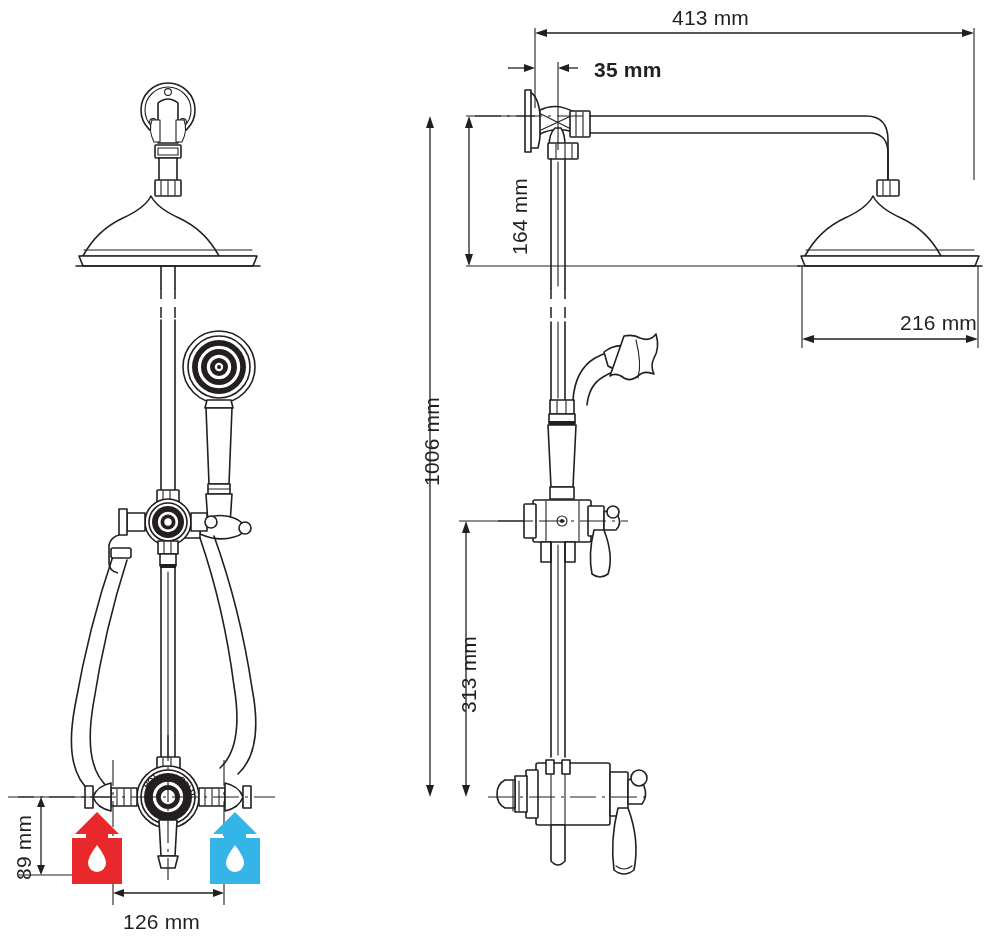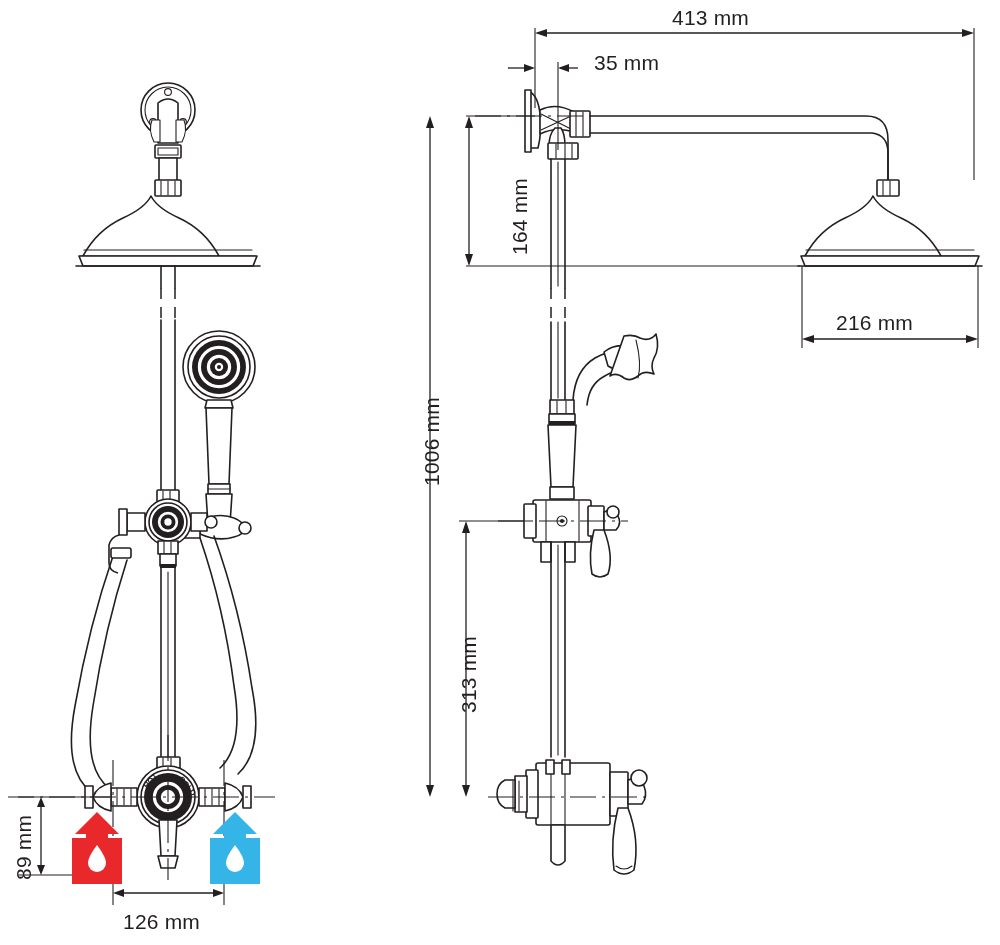--- a/index.html
+++ b/index.html
@@ -341,25 +341,25 @@
     <g>
       <rect x="210" y="838" width="50" height="46" fill="#35b4e8"></rect>
       <path d="M235 812 l22 22 l-11 0 l0 10 l-22 0 l0 -10 l-11 0 Z" fill="#35b4e8"></path>
       <path d="M235 845 q9 12 9 18 a9 9 0 0 1 -18 0 q0 -6 9 -18 Z" fill="#ffffff"></path>
     </g>
 
   </svg>
 
   <div class="dimtxt" style="left:672px; top:6px;text-align:center;">413 mm</div>
 
-  <div class="dimtxt" style="left:594px; top:51px;">35 mm</div>
+  <div class="dimtxt" style="left:594px; top:58px;font-weight:bold;">35 mm</div>
 
   <div class="dimtxt vert" style="left:508px; top:255px; transform:rotate(-90deg);">164 mm</div>
 
-  <div class="dimtxt" style="left:836px; top:311px;">216 mm</div>
+  <div class="dimtxt" style="left:900px; top:311px;">216 mm</div>
 
   <div class="dimtxt vert" style="left:420px; top:486px; transform:rotate(-90deg);">1006 mm</div>
 
   <div class="dimtxt vert" style="left:457px; top:713px; transform:rotate(-90deg);">313 mm</div>
 
   <div class="dimtxt vert" style="left:12px; top:880px; transform:rotate(-90deg);">89 mm</div>
 
   <div class="dimtxt" style="left:123px; top:910px;">126 mm</div>
 
 </div>

